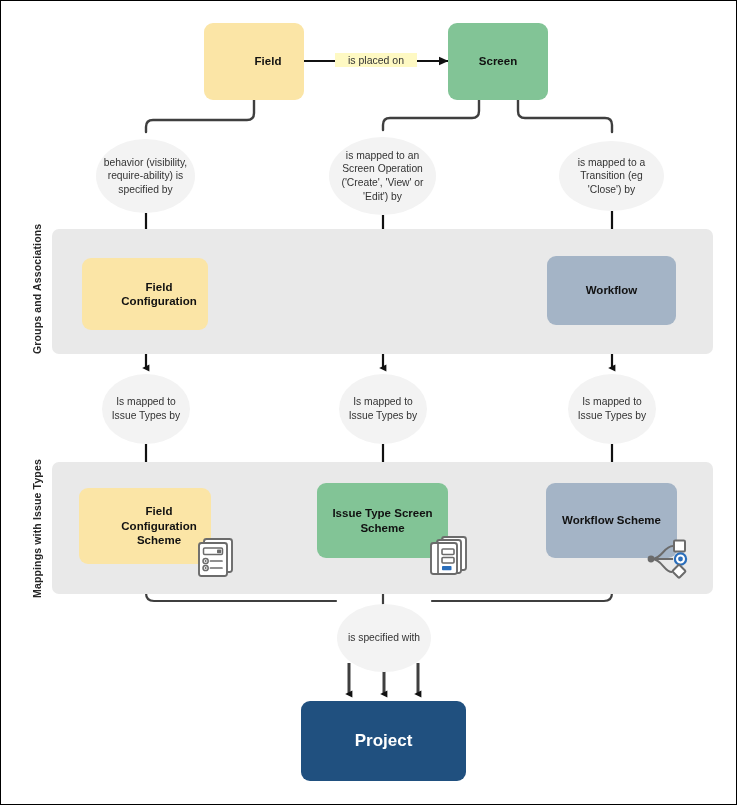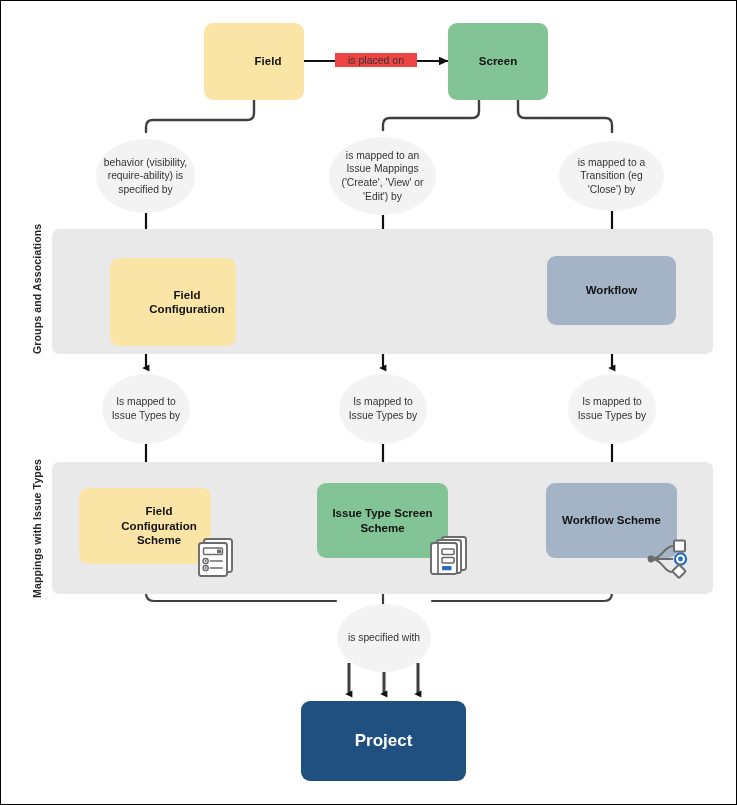--- a/index.html
+++ b/index.html
@@ -65,21 +65,21 @@
     line-height: 1.25;
     padding: 4px 8px;
   }
   .node.yellow { background: #fbe5a6; padding-left: 36px; }
   .node.green  { background: #82c496; }
   .node.slate  { background: #a4b4c6; }
   .node.navy   { background: #20507f; color: #ffffff; font-size: 17px; }
 
   #n-field          { left: 203px; top: 22px;  width: 100px; height: 77px; }
   #n-screen         { left: 447px; top: 22px;  width: 100px; height: 77px; text-align: right; }
-  #n-fieldconfig    { left: 81px;  top: 257px; width: 126px; height: 88px; margin-left: 28px; }
+  #n-fieldconfig    { left: 81px;  top: 257px; width: 126px; height: 72px; }
   #n-screenscheme   { left: 316px; top: 257px; width: 132px; height: 72px; }
   #n-workflow       { left: 546px; top: 255px; width: 129px; height: 69px; }
   #n-fcs            { left: 78px;  top: 487px; width: 132px; height: 76px; }
   #n-itss           { left: 316px; top: 482px; width: 131px; height: 75px; }
   #n-wfs            { left: 545px; top: 482px; width: 131px; height: 75px; }
   #n-project        { left: 300px; top: 700px; width: 165px; height: 80px; }
 
   
   .ellipse {
     position: absolute;
@@ -105,21 +105,21 @@
 
   
   #lbl-placed-on {
     position: absolute;
     left: 334px;
     top: 52px;
     width: 82px;
     text-align: center;
     font-size: 10.5px;
     color: #333333;
-    background: #ef4444;
+    background: #fef9c3;
     padding: 1px 0;
   }
 
   
   .deco-icon { position: absolute; }
   #icon-fcs  { left: 190px; top: 534px; width: 48px; height: 48px; }
   #icon-itss { left: 424px; top: 532px; width: 48px; height: 48px; }
   #icon-wfs  { left: 641px; top: 534px; width: 52px; height: 48px; }
 </style>
 </head>
@@ -194,21 +194,21 @@
   <div class="node yellow" id="n-fcs">Field Configuration Scheme</div>
 
   <div class="node slate" id="n-wfs">Workflow Scheme</div>
 
   <div class="node green" id="n-itss">Issue Type Screen Scheme</div>
 
   <div class="node navy" id="n-project">Project</div>
 
   <div class="ellipse" id="e-behavior">behavior (visibility, require-ability) is specified by</div>
 
-  <div class="ellipse" id="e-issueop">is mapped to an Issue Mappings ('Create', 'View' or 'Edit') by</div>
+  <div class="ellipse" id="e-issueop">is mapped to an Screen Operation ('Create', 'View' or 'Edit') by</div>
 
   <div class="ellipse" id="e-transition">is mapped to a Transition (eg 'Close') by</div>
 
   <div class="ellipse" id="e-map1">Is mapped to Issue Types by</div>
 
   <div class="ellipse" id="e-map2">Is mapped to Issue Types by</div>
 
   <div class="ellipse" id="e-map3">Is mapped to Issue Types by</div>
 
   <div class="ellipse" id="e-assoc">is specified with</div>

